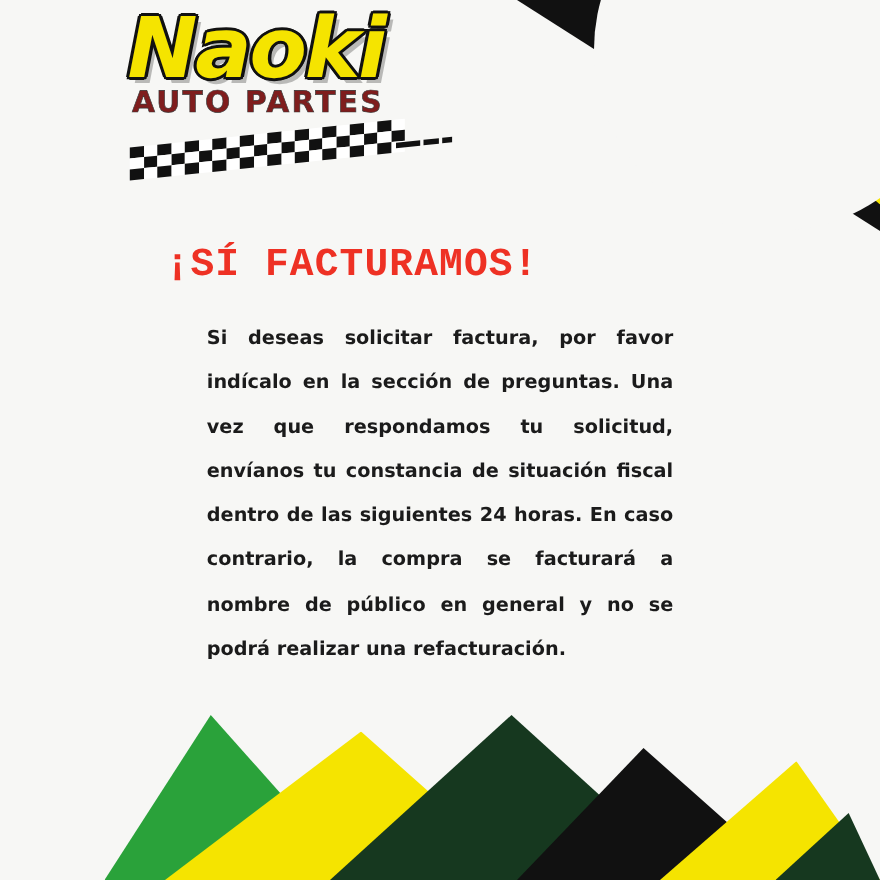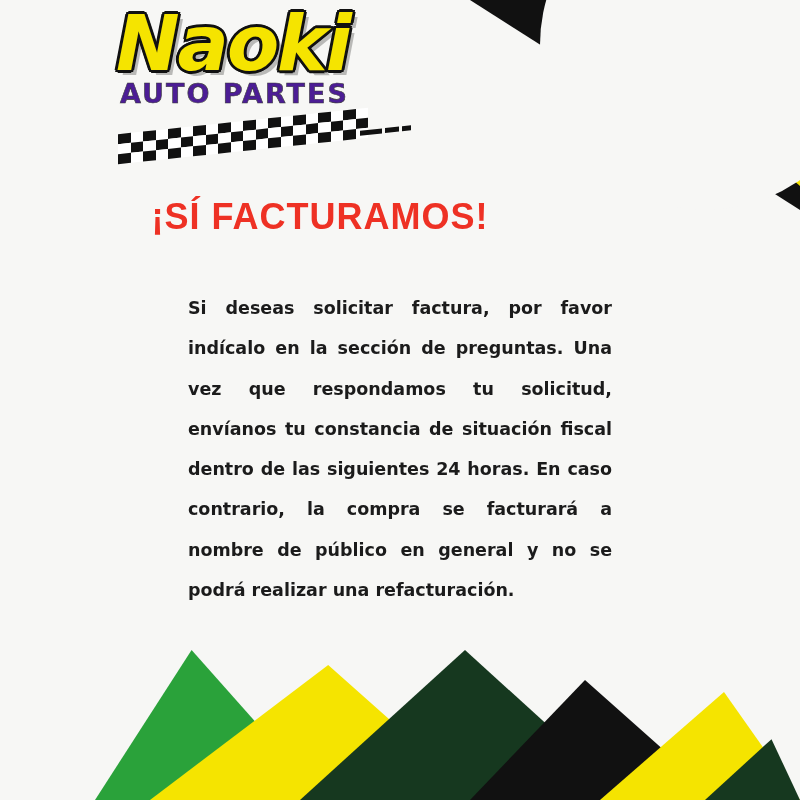--- a/index.html
+++ b/index.html
@@ -113,21 +113,21 @@
     text-shadow:
       3px 0 0 #111, -3px 0 0 #111, 0 3px 0 #111, 0 -3px 0 #111,
       2px 2px 0 #111, -2px 2px 0 #111, 2px -2px 0 #111, -2px -2px 0 #111,
       5px 5px 0 rgba(0,0,0,0.25);
   }
   .logo-sub {
     font-family: "DejaVu Sans", sans-serif;
     font-size: 27px;
     font-weight: bold;
     letter-spacing: 2px;
-    color: #4c1d95;
+    color: #7f1d1d;
     margin: -6px 0 12px 8px;
     -webkit-text-stroke: 0.6px #3a3a3a;
   }
   
   .flag {
     position: relative;
     margin: 4px 0 0 6px;
     width: 250px;
     height: 40px;
     transform: skewY(-6deg);
@@ -161,26 +161,26 @@
     font-family: "DejaVu Sans", sans-serif;
     font-size: 14.5px;
     font-weight: bold;
     color: #ee3124;
     letter-spacing: 0.4px;
   }
 
   
   .headline {
     position: absolute;
-    top: 196px;
+    top: 220px;
     left: 0;
     width: 640px;
     text-align: center;
     z-index: 5;
-    font-family: Liberation Sans, sans-serif;
+    font-family: Liberation Mono, monospace;
     font-size: 36px;
     font-weight: bold;
     color: #ee3124;
     letter-spacing: 1px;
   }
   .body-copy {
     position: absolute;
     top: 288px;
     left: 188px;
     width: 424px;

